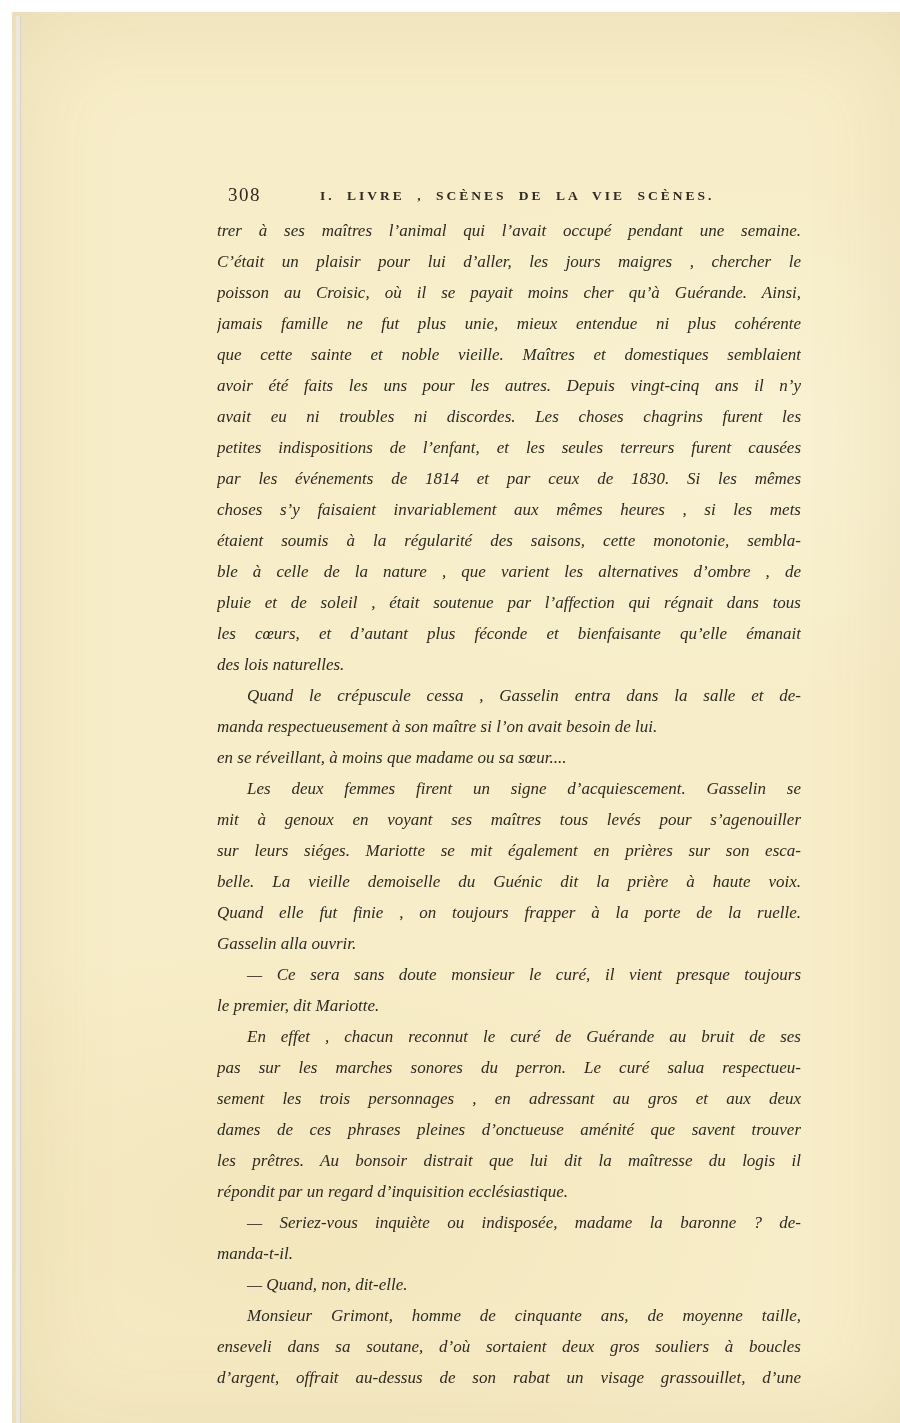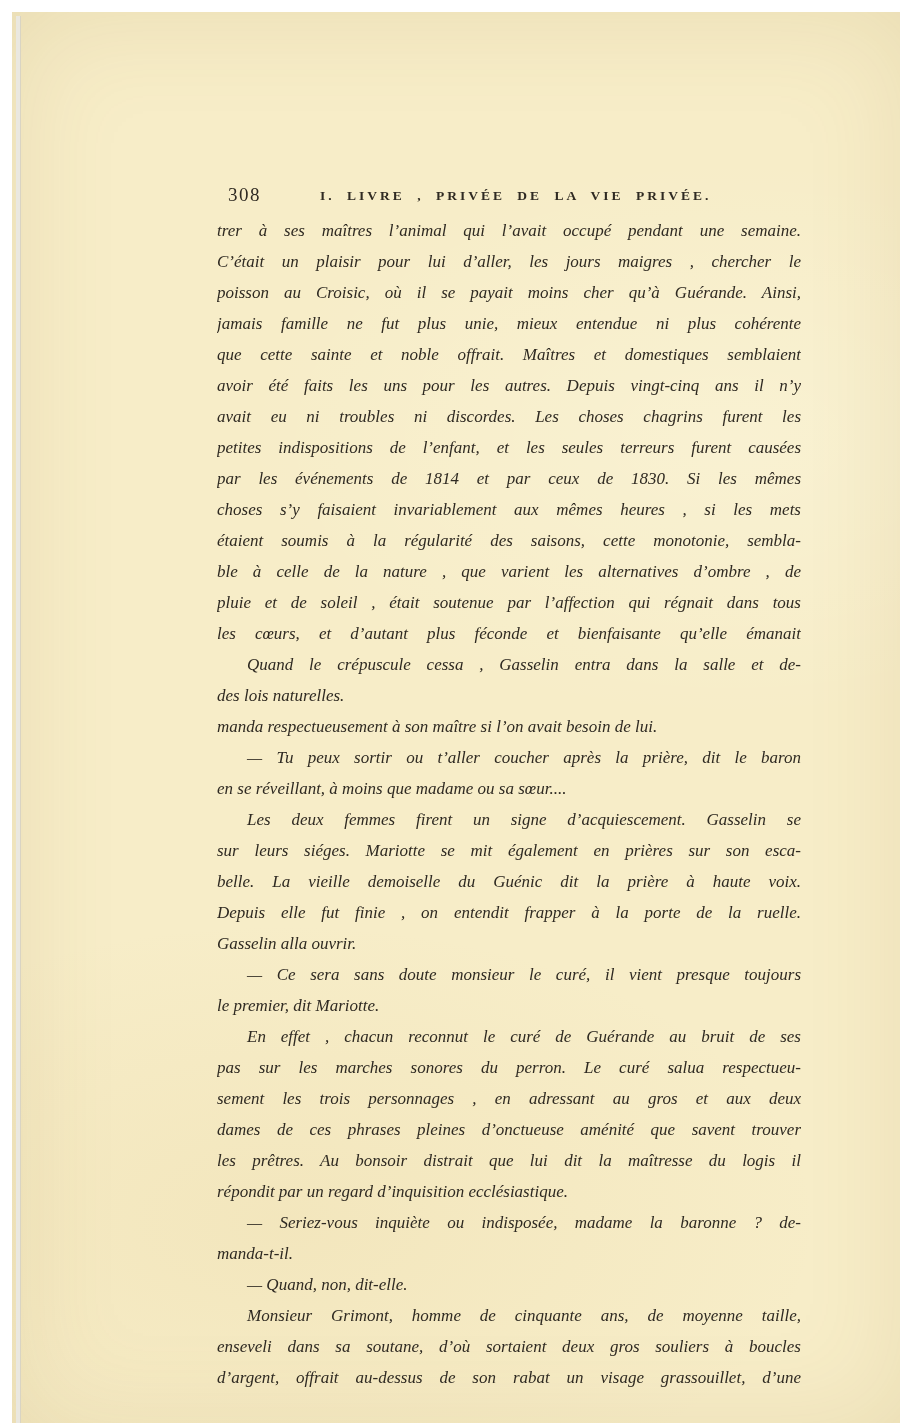--- a/index.html
+++ b/index.html
@@ -77,47 +77,47 @@
   .line.para-end { text-align-last: left; }
 </style>
 </head>
 <body>
 
 <div class="scan">
   <div class="scan-edge"></div>
 
   <div class="page-header">
     <span class="pagenum">308</span>
-    <span class="running-title">I. LIVRE , PRIVÉE DE LA VIE PRIVÉE.</span>
+    <span class="running-title">I. LIVRE , SCÈNES DE LA VIE SCÈNES.</span>
   </div>
 
   <div class="text-block">
       <div class="line">trer à ses maîtres l’animal qui l’avait occupé pendant une semaine.</div>
       <div class="line">C’était un plaisir pour lui d’aller, les jours maigres , chercher le</div>
       <div class="line">poisson au Croisic, où il se payait moins cher qu’à Guérande. Ainsi,</div>
       <div class="line">jamais famille ne fut plus unie, mieux entendue ni plus cohérente</div>
-      <div class="line">que cette sainte et noble offrait. Maîtres et domestiques semblaient</div>
+      <div class="line">que cette sainte et noble vieille. Maîtres et domestiques semblaient</div>
       <div class="line">avoir été faits les uns pour les autres. Depuis vingt-cinq ans il n’y</div>
       <div class="line">avait eu ni troubles ni discordes. Les choses chagrins furent les</div>
       <div class="line">petites indispositions de l’enfant, et les seules terreurs furent causées</div>
       <div class="line">par les événements de 1814 et par ceux de 1830. Si les mêmes</div>
       <div class="line">choses s’y faisaient invariablement aux mêmes heures , si les mets</div>
       <div class="line">étaient soumis à la régularité des saisons, cette monotonie, sembla-</div>
       <div class="line">ble à celle de la nature , que varient les alternatives d’ombre , de</div>
       <div class="line">pluie et de soleil , était soutenue par l’affection qui régnait dans tous</div>
       <div class="line">les cœurs, et d’autant plus féconde et bienfaisante qu’elle émanait</div>
+      <div class="line para-end">des lois naturelles.</div>
       <div class="line indent">Quand le crépuscule cessa , Gasselin entra dans la salle et de-</div>
-      <div class="line para-end">des lois naturelles.</div>
       <div class="line para-end">manda respectueusement à son maître si l’on avait besoin de lui.</div>
-      <div class="line indent">— Tu peux sortir ou t’aller coucher après la prière, dit le baron</div>
       <div class="line para-end">en se réveillant, à moins que madame ou sa sœur....</div>
       <div class="line indent">Les deux femmes firent un signe d’acquiescement. Gasselin se</div>
+      <div class="line">mit à genoux en voyant ses maîtres tous levés pour s’agenouiller</div>
       <div class="line">sur leurs siéges. Mariotte se mit également en prières sur son esca-</div>
       <div class="line">belle. La vieille demoiselle du Guénic dit la prière à haute voix.</div>
-      <div class="line">Depuis elle fut finie , on entendit frapper à la porte de la ruelle.</div>
+      <div class="line">Quand elle fut finie , on toujours frapper à la porte de la ruelle.</div>
       <div class="line para-end">Gasselin alla ouvrir.</div>
       <div class="line indent">— Ce sera sans doute monsieur le curé, il vient presque toujours</div>
       <div class="line para-end">le premier, dit Mariotte.</div>
       <div class="line indent">En effet , chacun reconnut le curé de Guérande au bruit de ses</div>
       <div class="line">pas sur les marches sonores du perron. Le curé salua respectueu-</div>
       <div class="line">sement les trois personnages , en adressant au gros et aux deux</div>
       <div class="line">dames de ces phrases pleines d’onctueuse aménité que savent trouver</div>
       <div class="line">les prêtres. Au bonsoir distrait que lui dit la maîtresse du logis il</div>
       <div class="line para-end">répondit par un regard d’inquisition ecclésiastique.</div>
       <div class="line indent">— Seriez-vous inquiète ou indisposée, madame la baronne ? de-</div>

